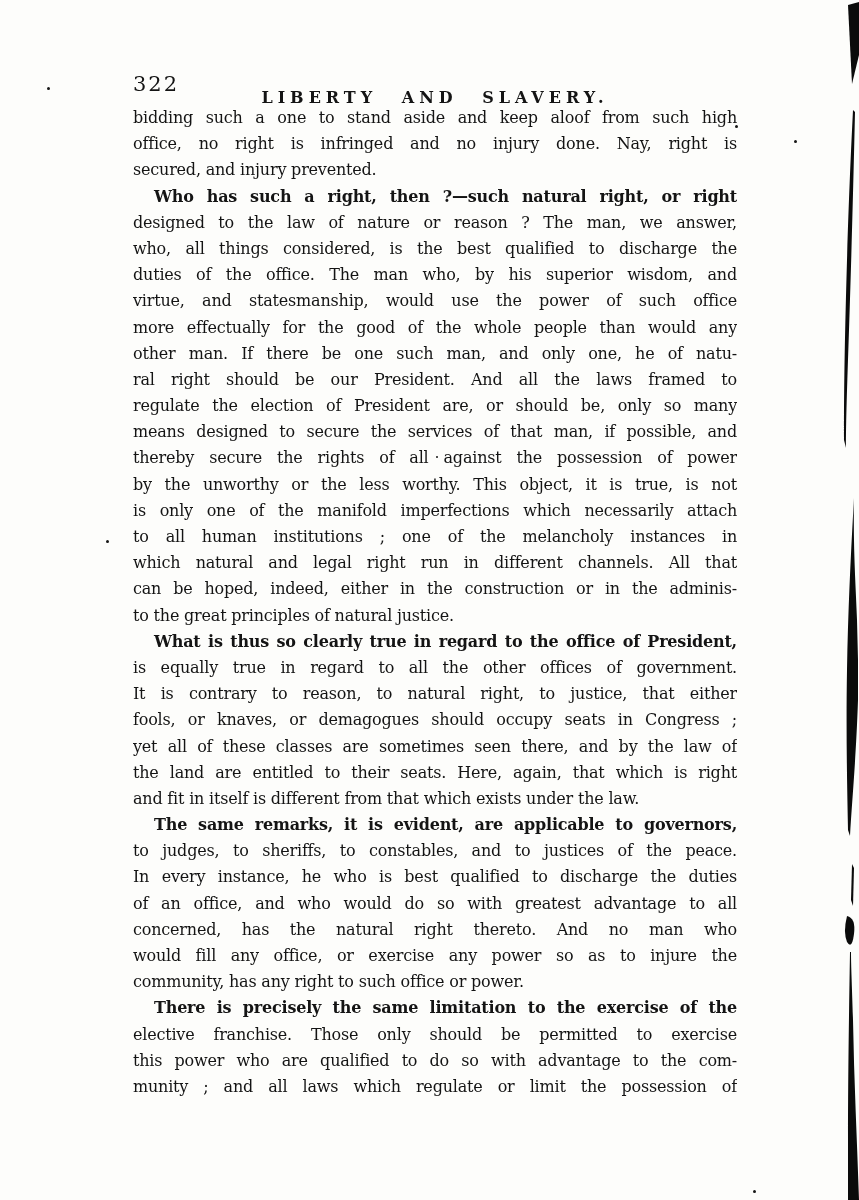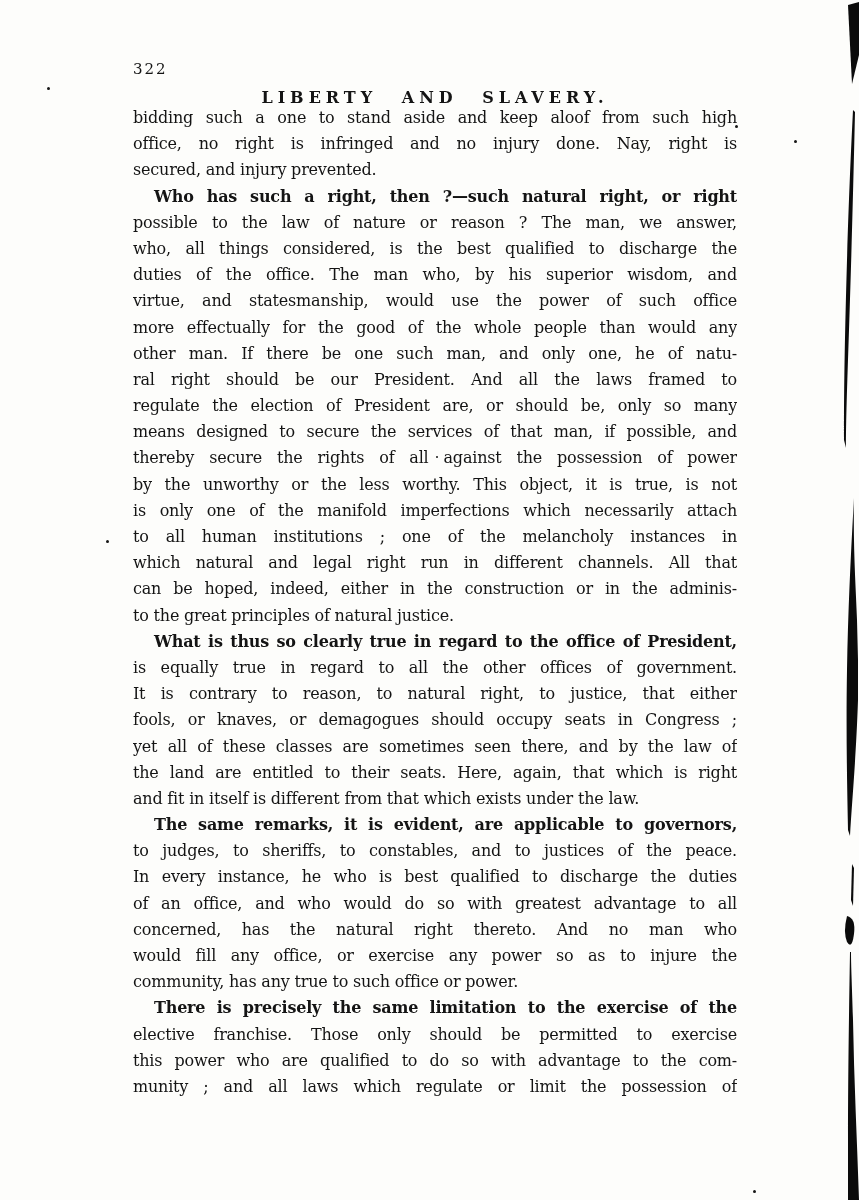--- a/index.html
+++ b/index.html
@@ -11,22 +11,22 @@
     position:relative;
     width:859px;height:1200px;
     background:var(--paper);
     overflow:hidden;
     font-family:"DejaVu Serif","Liberation Serif",serif;
     color:var(--ink);
   }
   
   #header{position:absolute;top:60px;left:133px;width:604px;height:30px;}
   #page-number{
-    position:absolute;left:0;top:0;
-    font-size:15px;letter-spacing:2px;
+    position:absolute;left:0;top:12px;
+    font-size:21px;letter-spacing:2px;
   }
   #running-head{
     text-align:center;
     font-size:16px;font-weight:bold;
     letter-spacing:5px;word-spacing:14px;
     padding-top:4px;
     margin-top:24px;
   }
   
   #body-text{
@@ -54,21 +54,21 @@
   <div id="header">
     <div id="page-number">322</div>
     <div id="running-head">LIBERTY AND SLAVERY.</div>
   </div>
 
   <div id="body-text">
       <div class="line"><span>bidding such a one to stand aside and keep aloof from such high</span></div>
       <div class="line"><span>office, no right is infringed and no injury done. Nay, right is</span></div>
       <div class="line end"><span>secured, and injury prevented.</span></div>
       <div class="line indent"><span>Who has such a right, then ?—such natural right, or right</span></div>
-      <div class="line"><span>possible to the law of </span><span class="it">nature or reason</span><span> ? The man, we answer,</span></div>
+      <div class="line"><span>designed to the law of </span><span class="it">nature or reason</span><span> ? The man, we answer,</span></div>
       <div class="line"><span>who, all things considered, is the best qualified to discharge the</span></div>
       <div class="line"><span>duties of the office. The man who, by his superior wisdom, and</span></div>
       <div class="line"><span>virtue, and statesmanship, would use the power of such office</span></div>
       <div class="line"><span>more effectually for the good of the whole people than would any</span></div>
       <div class="line"><span>other man. If there be one such man, and only one, he of </span><span class="it">natu-</span></div>
       <div class="line"><span class="it">ral right</span><span> should be our President. And all the laws framed to</span></div>
       <div class="line"><span>regulate the election of President are, or should be, only so many</span></div>
       <div class="line"><span>means designed to secure the services of that man, if possible, and</span></div>
       <div class="line"><span>thereby secure the rights of all against the possession of power</span></div>
       <div class="line"><span>by the unworthy or the less worthy. This object, it is true, is not</span></div>
@@ -83,21 +83,21 @@
       <div class="line"><span>fools, or knaves, or demagogues should occupy seats in Congress ;</span></div>
       <div class="line"><span>yet all of these classes are sometimes seen there, and by the law of</span></div>
       <div class="line"><span>the land are entitled to their seats. Here, again, that which is right</span></div>
       <div class="line end"><span>and fit in itself is different from that which exists under the law.</span></div>
       <div class="line indent"><span>The same remarks, it is evident, are applicable to governors,</span></div>
       <div class="line"><span>to judges, to sheriffs, to constables, and to justices of the peace.</span></div>
       <div class="line"><span>In every instance, he who is best qualified to discharge the duties</span></div>
       <div class="line"><span>of an office, and who would do so with greatest advantage to all</span></div>
       <div class="line"><span>concerned, has the natural right thereto. And no man who</span></div>
       <div class="line"><span>would fill any office, or exercise any power so as to injure the</span></div>
-      <div class="line end"><span>community, has any true to such office or power.</span></div>
+      <div class="line end"><span>community, has any right to such office or power.</span></div>
       <div class="line indent"><span>There is precisely the same limitation to the exercise of the</span></div>
       <div class="line"><span>elective franchise. Those only should be permitted to exercise</span></div>
       <div class="line"><span>this power who are qualified to do so with advantage to the com-</span></div>
       <div class="line"><span>munity ; and all laws which regulate or limit the possession of</span></div>
     </div>
 
   <svg id="edge-artifacts" viewBox="0 0 42 1200" xmlns="http://www.w3.org/2000/svg">
     <path fill="#0b0b0b" d="M31,5 L42,2 L42,55 L35,84 Q33,45 31,5 Z"></path>
     <path fill="#0b0b0b" d="M36,110 L38,112 C36,200 34,270 32,330 C30,390 29,420 29,448 L27,440 C27,380 28,330 30,260 C32,195 34,150 36,110 Z"></path>
     <path fill="#0b0b0b" d="M37,498 C36,550 39,590 40,620 L41,660 L41,700 C39,760 35,800 33,836 L31,830 C30,780 29,730 30,670 C31,610 34,550 37,498 Z"></path>

